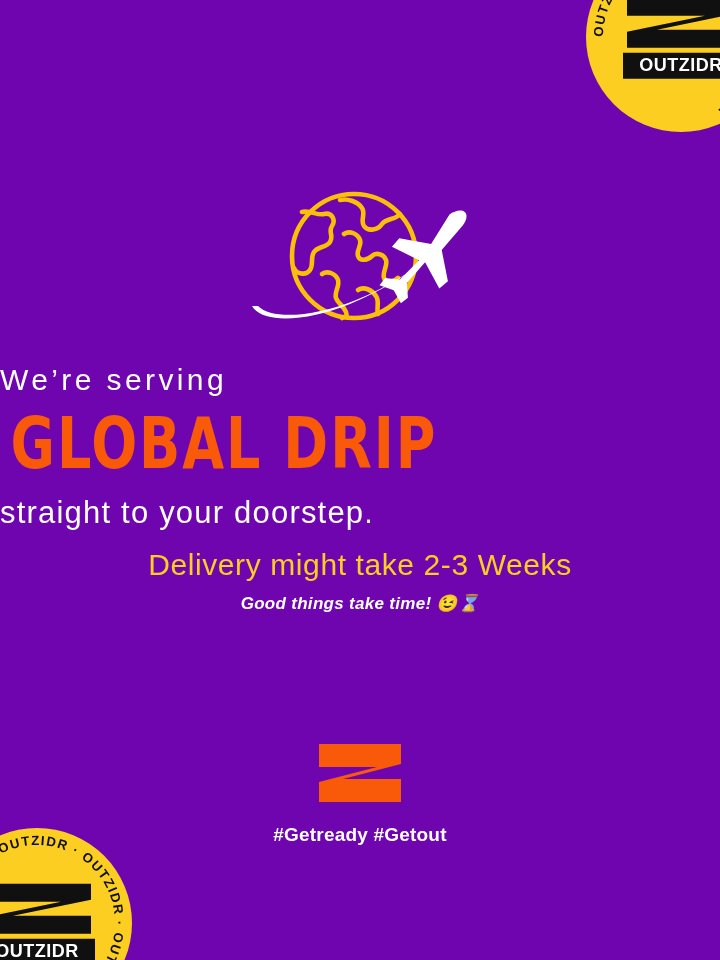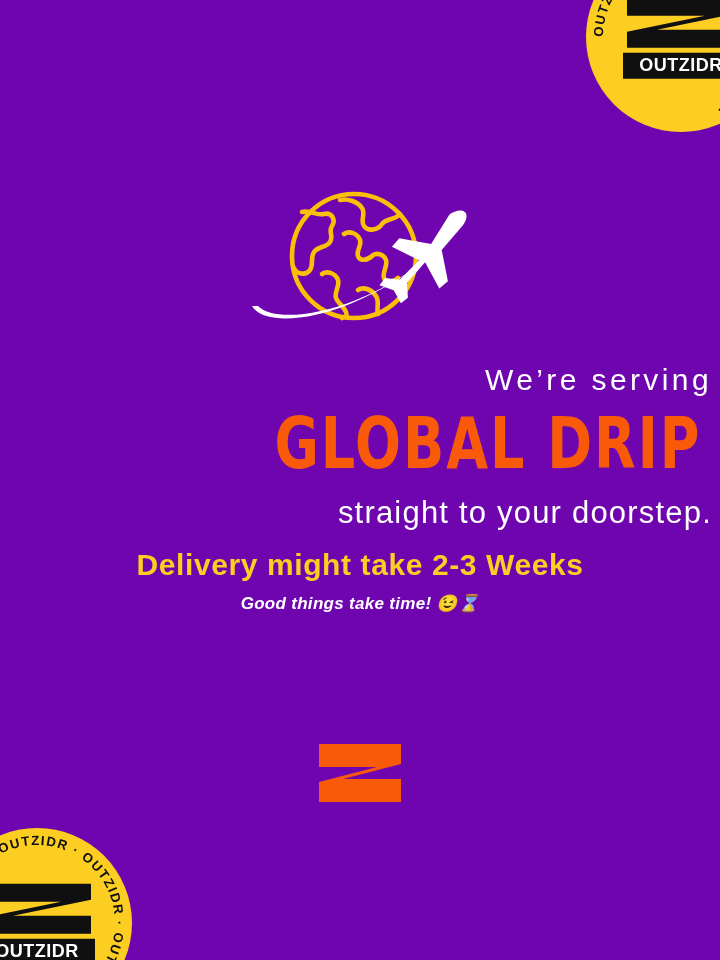--- a/index.html
+++ b/index.html
@@ -97,23 +97,23 @@
   .globe-wrap svg {
     display: block;
     width: 232px;
     height: 150px;
   }
 
   
   .headline-block {
     position: absolute;
     left: 0;
-    right: 8px;
+    right: 16px;
     top: 364px;
-    text-align: right;
+    text-align: left;
   }
   .eyebrow {
     color: #ffffff;
     font-size: 30px;
     font-weight: 300;
     letter-spacing: 3.4px;
     line-height: 1.05;
   }
   .bigline {
     color: #f85a0a;
@@ -127,35 +127,34 @@
     font-family: "DejaVu Sans", sans-serif;
     font-stretch: condensed;
   }
   .subline {
     color: #ffffff;
     font-size: 31px;
     font-weight: 300;
     letter-spacing: 1.2px;
     line-height: 1.05;
     margin-top: 27px;
-    padding-left: 48px;
   }
 
   
   .delivery-block {
     position: absolute;
     left: 0;
     right: 0;
     top: 548px;
     text-align: center;
   }
   .delivery-main {
     color: #fbce21;
     font-size: 30px;
-    font-weight: 700;
+    font-weight: 400;
     letter-spacing: 0.6px;
     line-height: 1.1;
   }
   .delivery-sub {
     color: #ffffff;
     font-size: 17px;
     font-weight: 700;
     font-style: italic;
     letter-spacing: 0.3px;
     margin-top: 14px;
@@ -271,15 +270,16 @@
     <div class="delivery-main">Delivery might take 2-3 Weeks</div>
     <div class="delivery-sub">Good things take time! 😉⌛</div>
   </div>
 
   <div class="footer-block">
     <div class="logo-z">
       <svg viewBox="0 0 82 58" xmlns="http://www.w3.org/2000/svg">
         <path d="M0,0 H82 V20 L24,35 H82 V58 H0 V38 L58,23 H0 Z" fill="#f85a0a"></path>
       </svg>
     </div>
+    <div class="hashtags">#Getready #Getout</div>
   </div>
 
 </div>
 
 </body></html>

